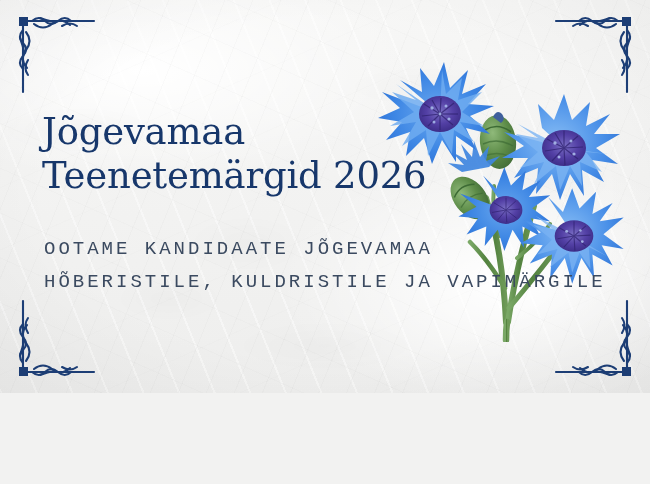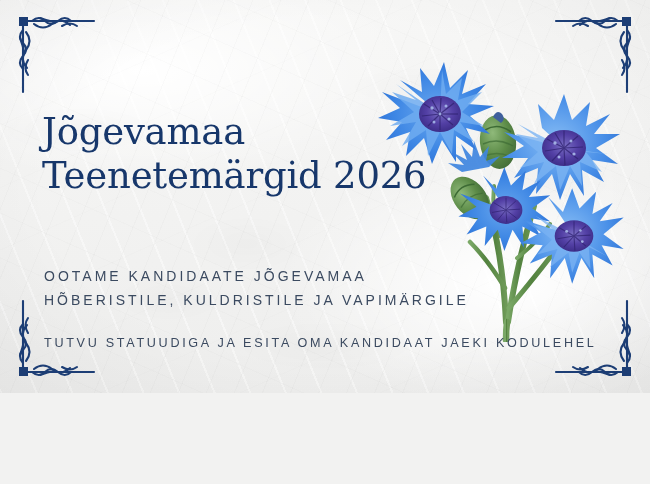--- a/index.html
+++ b/index.html
@@ -55,27 +55,26 @@
     position:absolute;left:42px;top:110px;
     font-family:"DejaVu Serif", serif;
     font-size:37px;line-height:1.18;
     font-weight:400;
     color:#17376b;
     letter-spacing:-0.2px;
     white-space:pre-line;
   }
   .subhead{
     position:absolute;left:44px;top:233px;
-    font-family:Liberation Sans, sans-serif;
-    font-size:14px;line-height:1.72;
+    font-family:Liberation Mono, monospace;
+    font-size:19px;line-height:1.72;
     font-weight:400;
     color:#3b4a60;
     letter-spacing:3.0px;
     white-space:pre-line;
-    margin-top:31px;
   }
   .cta{
     position:absolute;left:44px;top:336px;
     font-family:"Liberation Sans", sans-serif;
     font-size:12.6px;
     font-weight:400;
     color:#3b4a60;
     letter-spacing:2.7px;
     white-space:nowrap;
   }
@@ -343,21 +342,20 @@
       </g>
     </svg>
   </div>
 
   <div class="vignette"></div>
 
   <div class="title">Jõgevamaa
 Teenetemärgid 2026</div>
   <div class="subhead">OOTAME KANDIDAATE JÕGEVAMAA
 HÕBERISTILE, KULDRISTILE JA VAPIMÄRGILE</div>
-  <div class="cta">TUTVU STATUUDIGA JA ESITA OMA KANDIDAAT JAEKI KODULEHEL</div>
 
   <div class="logo">
     <div class="logo-mark">
       <svg viewBox="0 0 44 44" width="44" height="44">
         <rect x="2" y="4" width="36" height="33" fill="#0a5bb8"></rect>
         <circle cx="26" cy="19" r="12" fill="#bfc3c6"></circle>
         <circle cx="12" cy="28" r="6.5" fill="#e9eaeb"></circle>
         <circle cx="9" cy="12" r="3.2" fill="#ffffff" opacity=".55"></circle>
         <path d="M2 33 q10 6 20 2 q10 -4 16 0 l0 2 L2 37 Z" fill="#ffffff" opacity=".9"></path>
       </svg>

